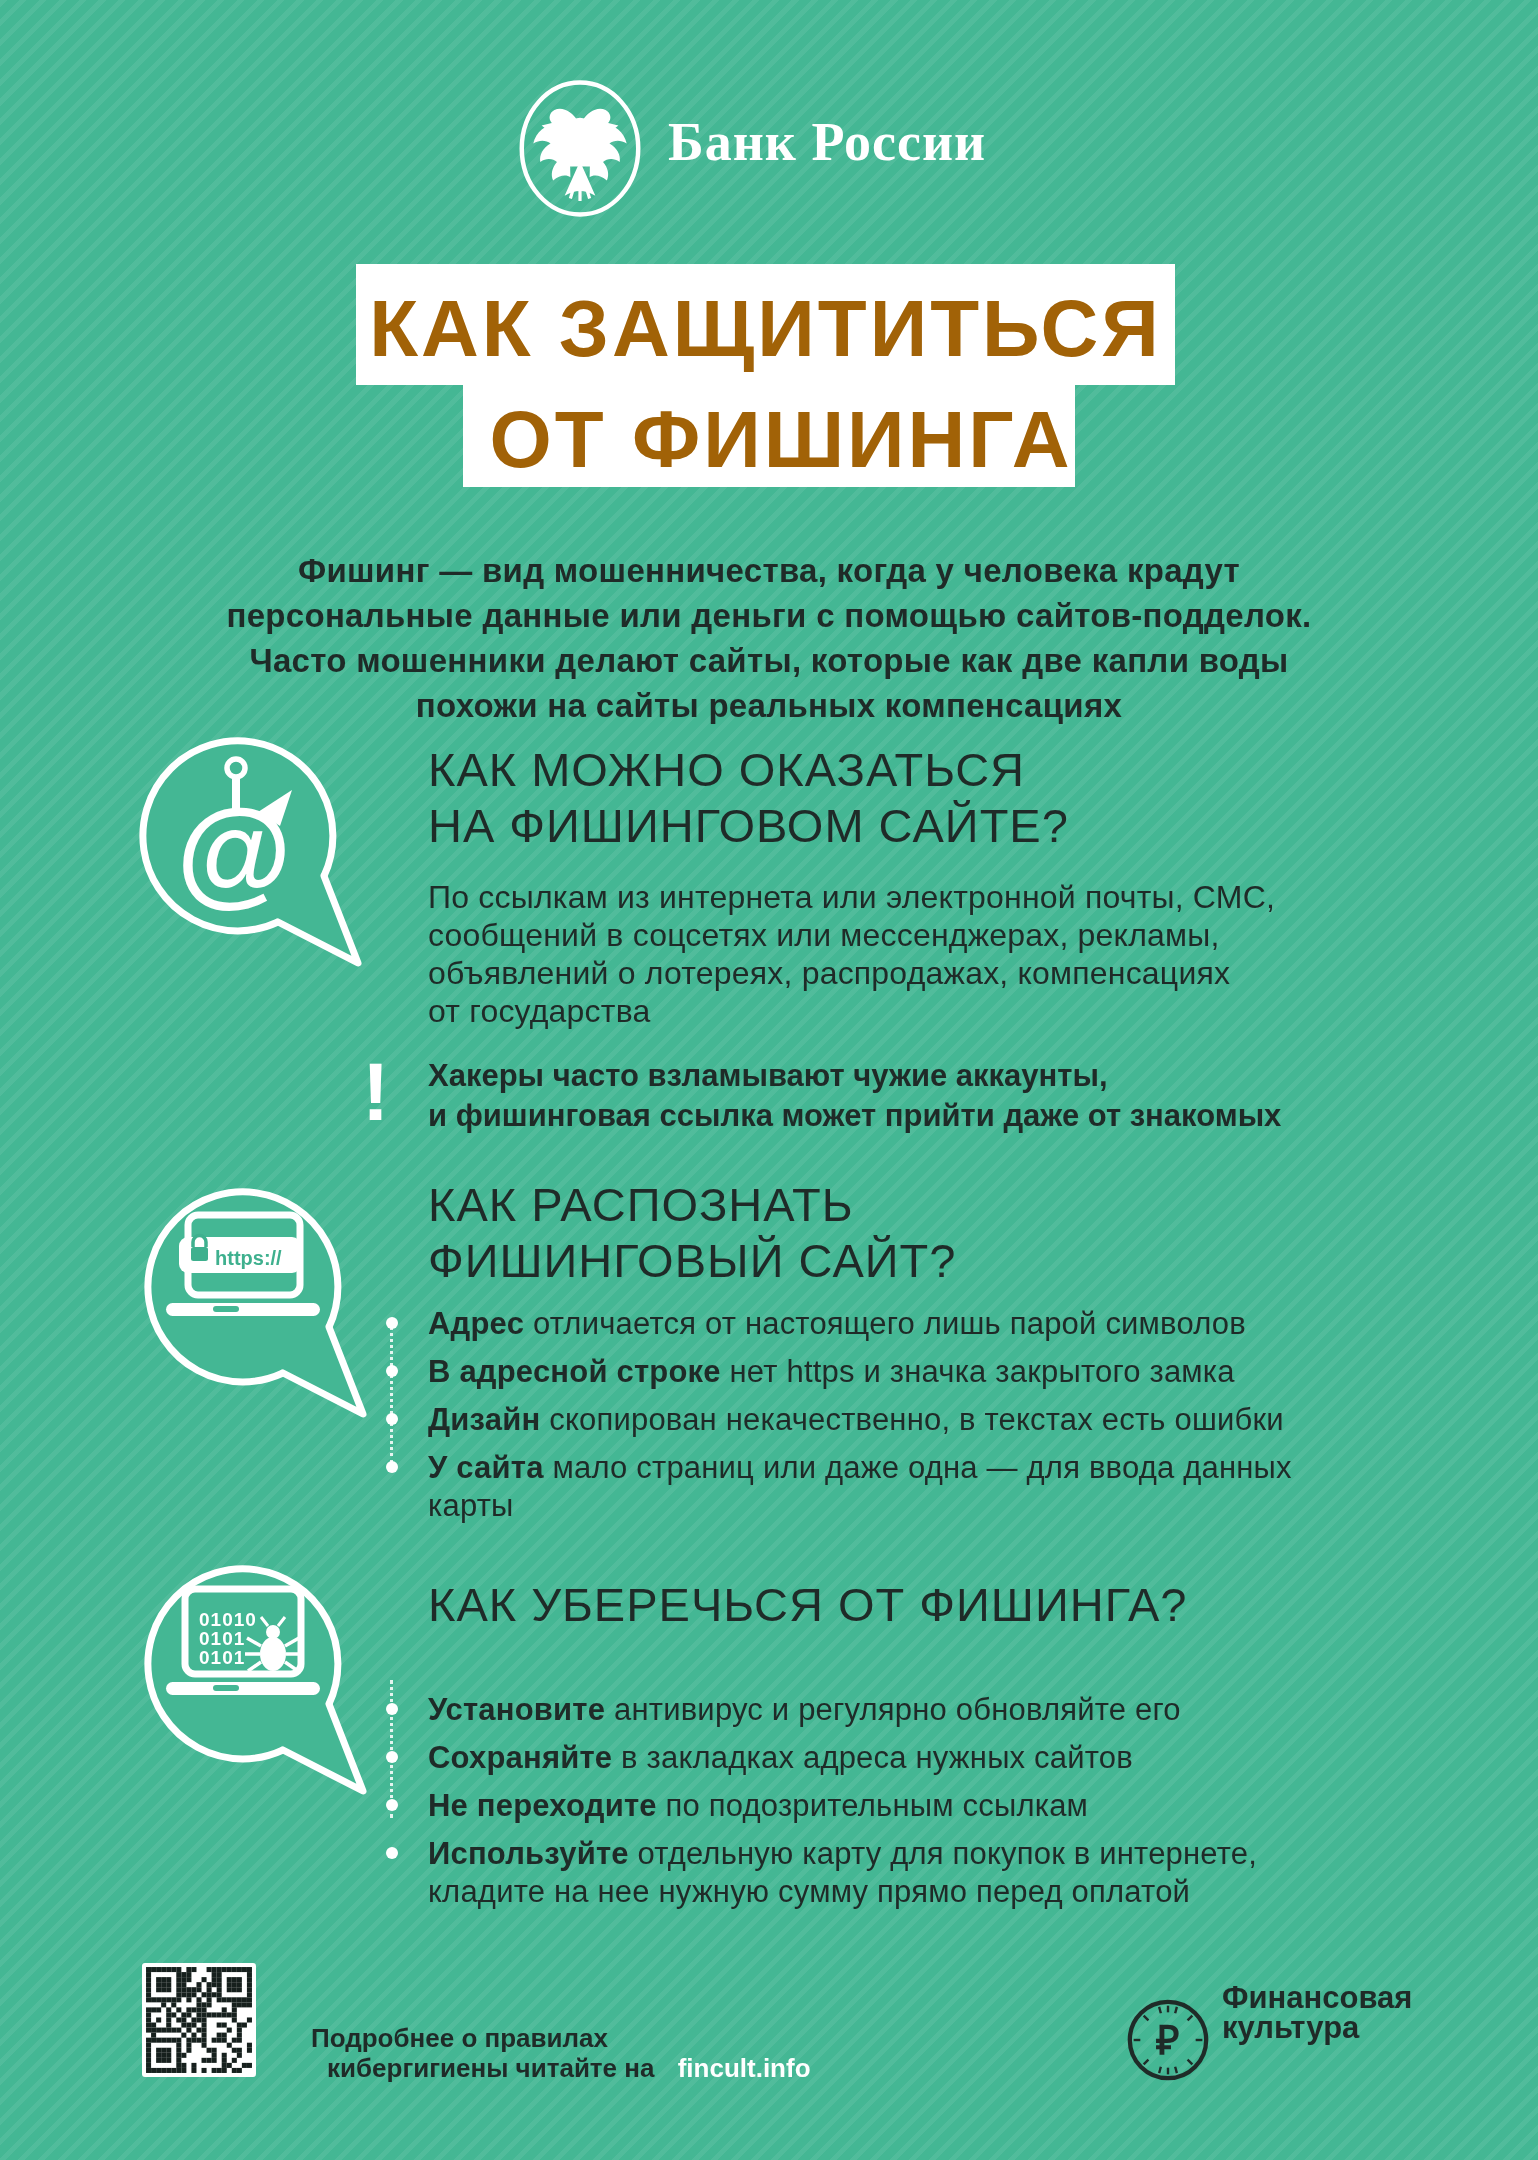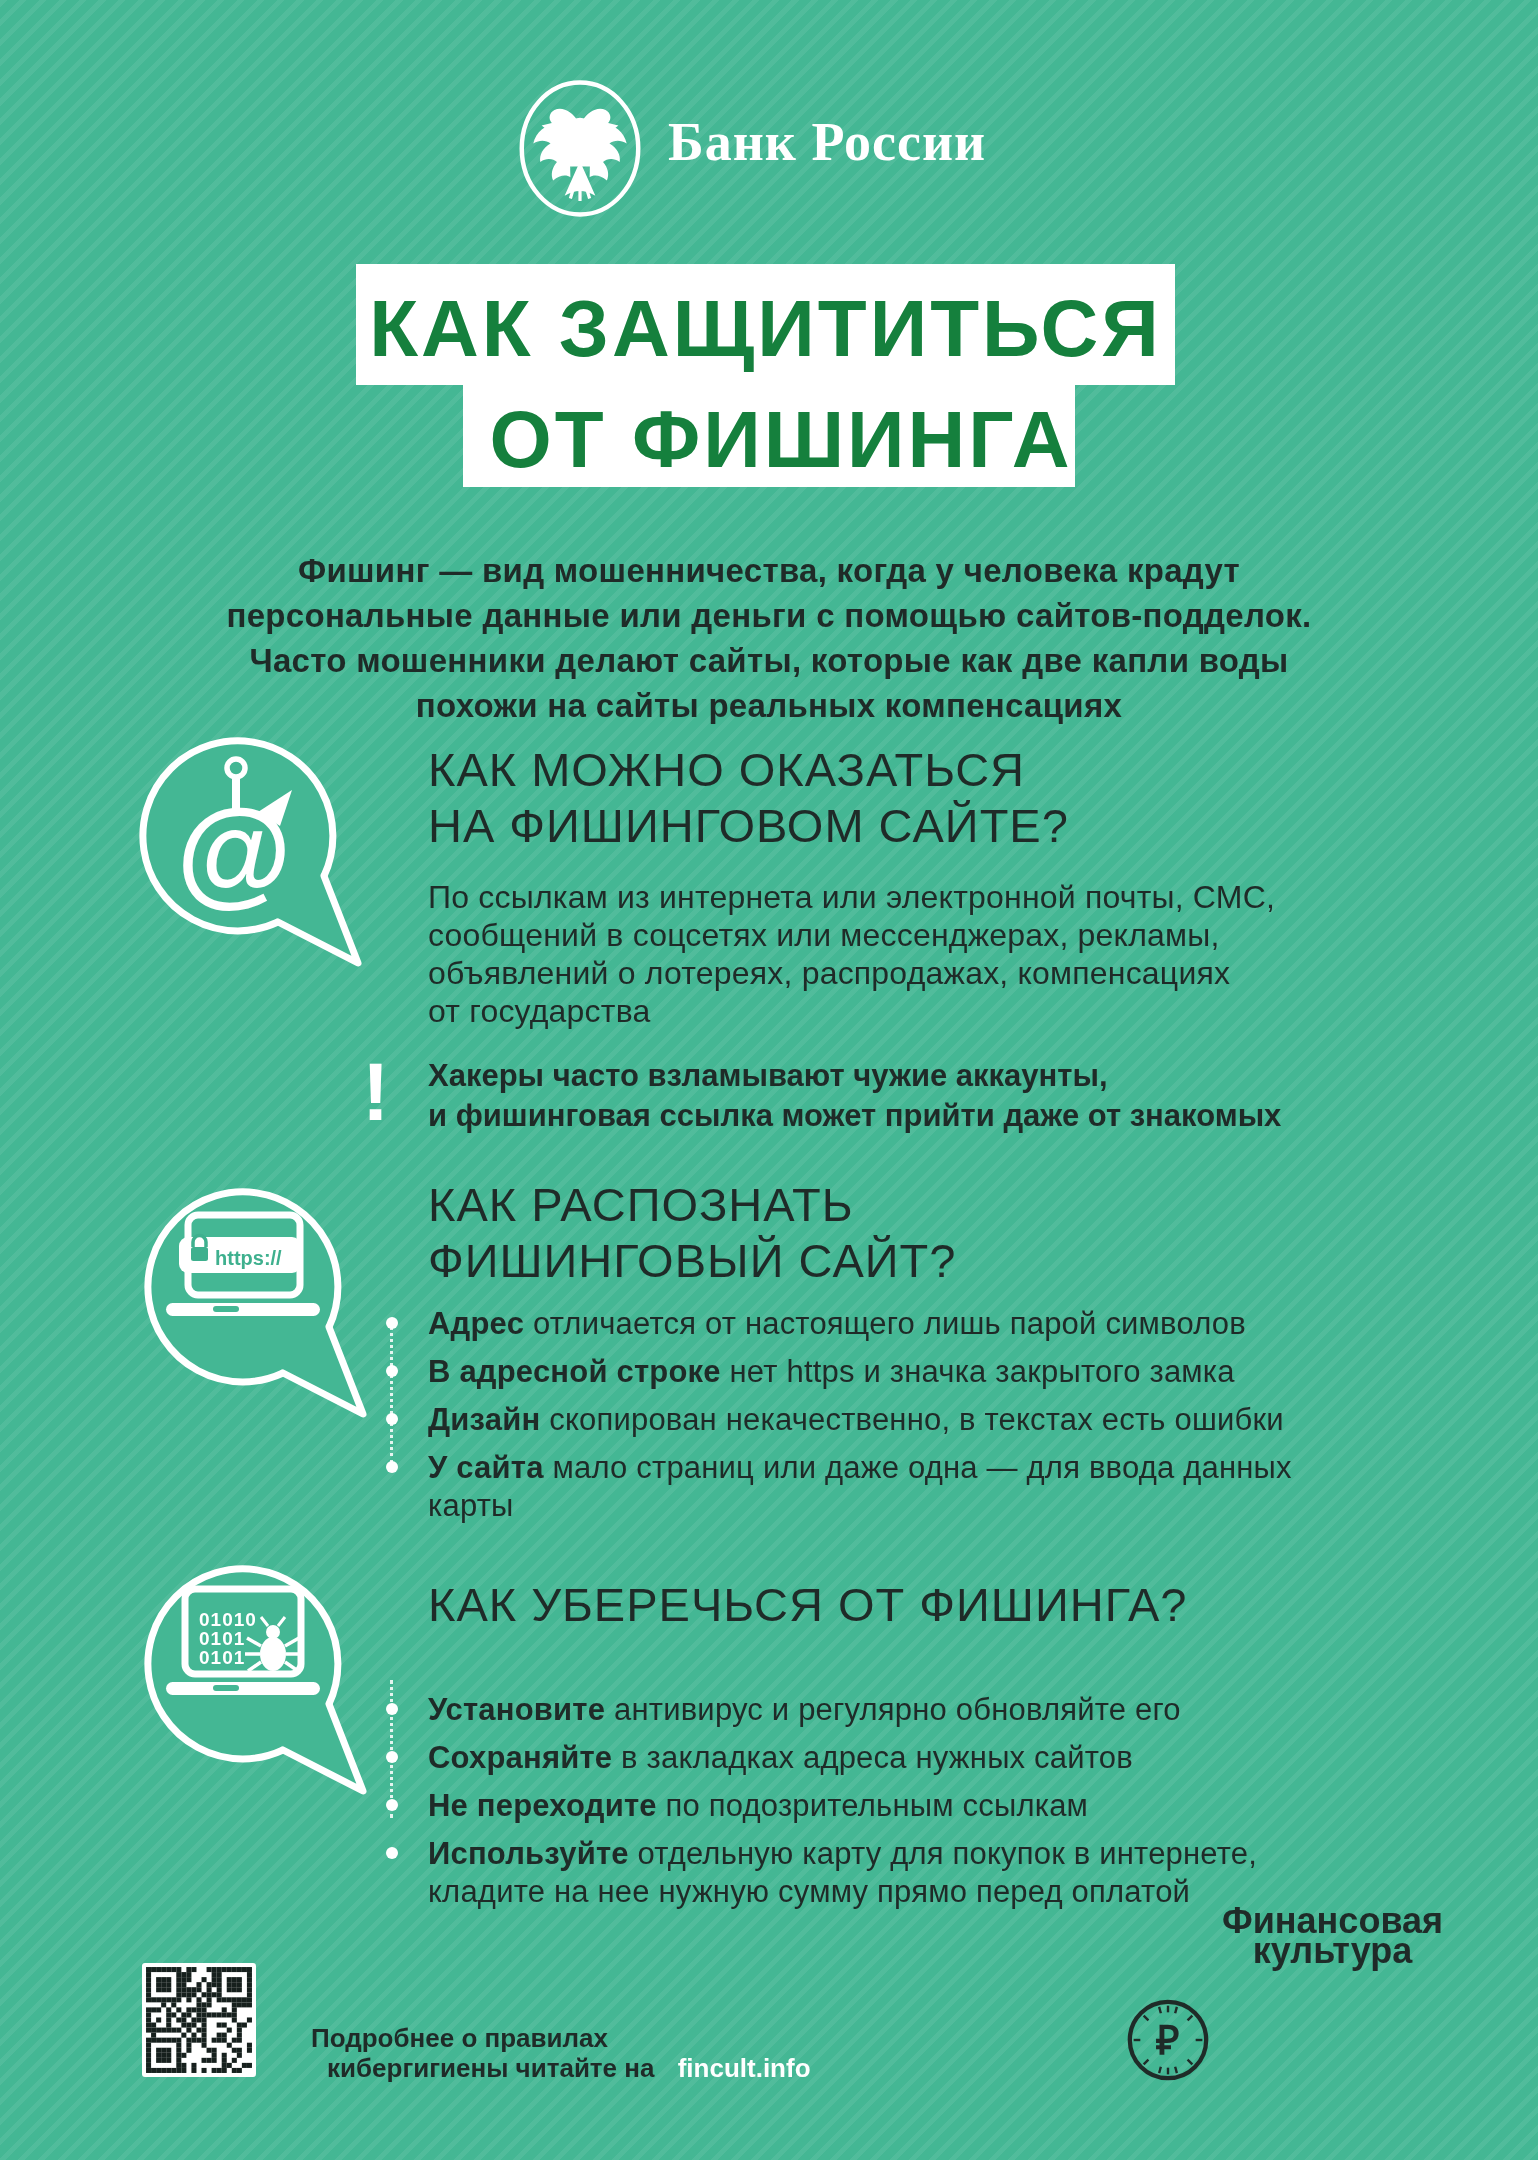--- a/index.html
+++ b/index.html
@@ -15,21 +15,21 @@
   .abs{position:absolute;}
   
   #brand-logo{left:516px;top:78px;}
   #brand-name{
     left:668px;top:112px;font-family:"Liberation Serif",serif;
     font-size:54px;line-height:60px;color:#ffffff;letter-spacing:1px;font-weight:700;
   }
   
   .title-box{
     background:#ffffff;display:flex;align-items:center;justify-content:center;
-    font-weight:800;font-size:80px;letter-spacing:3px;color:#15803d;
+    font-weight:800;font-size:80px;letter-spacing:3px;color:#a16207;
     padding-top:8px;box-sizing:border-box;
   }
   #title-box-1{left:356px;top:264px;width:819px;height:121px;}
   #title-box-2{left:463px;top:385px;width:612px;height:102px;padding-left:24px;}
   
   #intro{
     left:0;top:548px;width:1538px;text-align:center;
     font-size:33px;line-height:45px;font-weight:700;letter-spacing:0.3px;
   }
   #intro span{display:block;}
@@ -65,21 +65,21 @@
   .dotline{border-left:3px dotted rgba(255,255,255,0.85);width:0;}
   #dotline-2{left:390px;top:1326px;height:138px;}
   #dotline-3{left:390px;top:1680px;height:138px;}
   
   #qr-wrap{left:142px;top:1963px;}
   #footer-note{left:295px;top:2023px;font-size:26px;line-height:30px;font-weight:700;}
   #footer-note span{display:inline;margin-left:16px;}
   #footer-note .row{display:block;}
   #footer-link{color:#ffffff;cursor:pointer;}
   #fincult-logo{left:1126px;top:1998px;}
-  #fincult-name{left:1222px;top:1906px;font-size:36px;line-height:30px;font-weight:800;text-align:center;}
+  #fincult-name{left:1222px;top:1983px;font-size:31px;line-height:30px;font-weight:800;}
   #fincult-name span{display:block;}
   svg text{font-family:"Liberation Sans",sans-serif;}
 </style>
 </head>
 <body>
 
 <div id="poster">
 
   <div class="abs" id="brand-logo">
     <svg width="128" height="141" viewBox="0 0 200 220">

